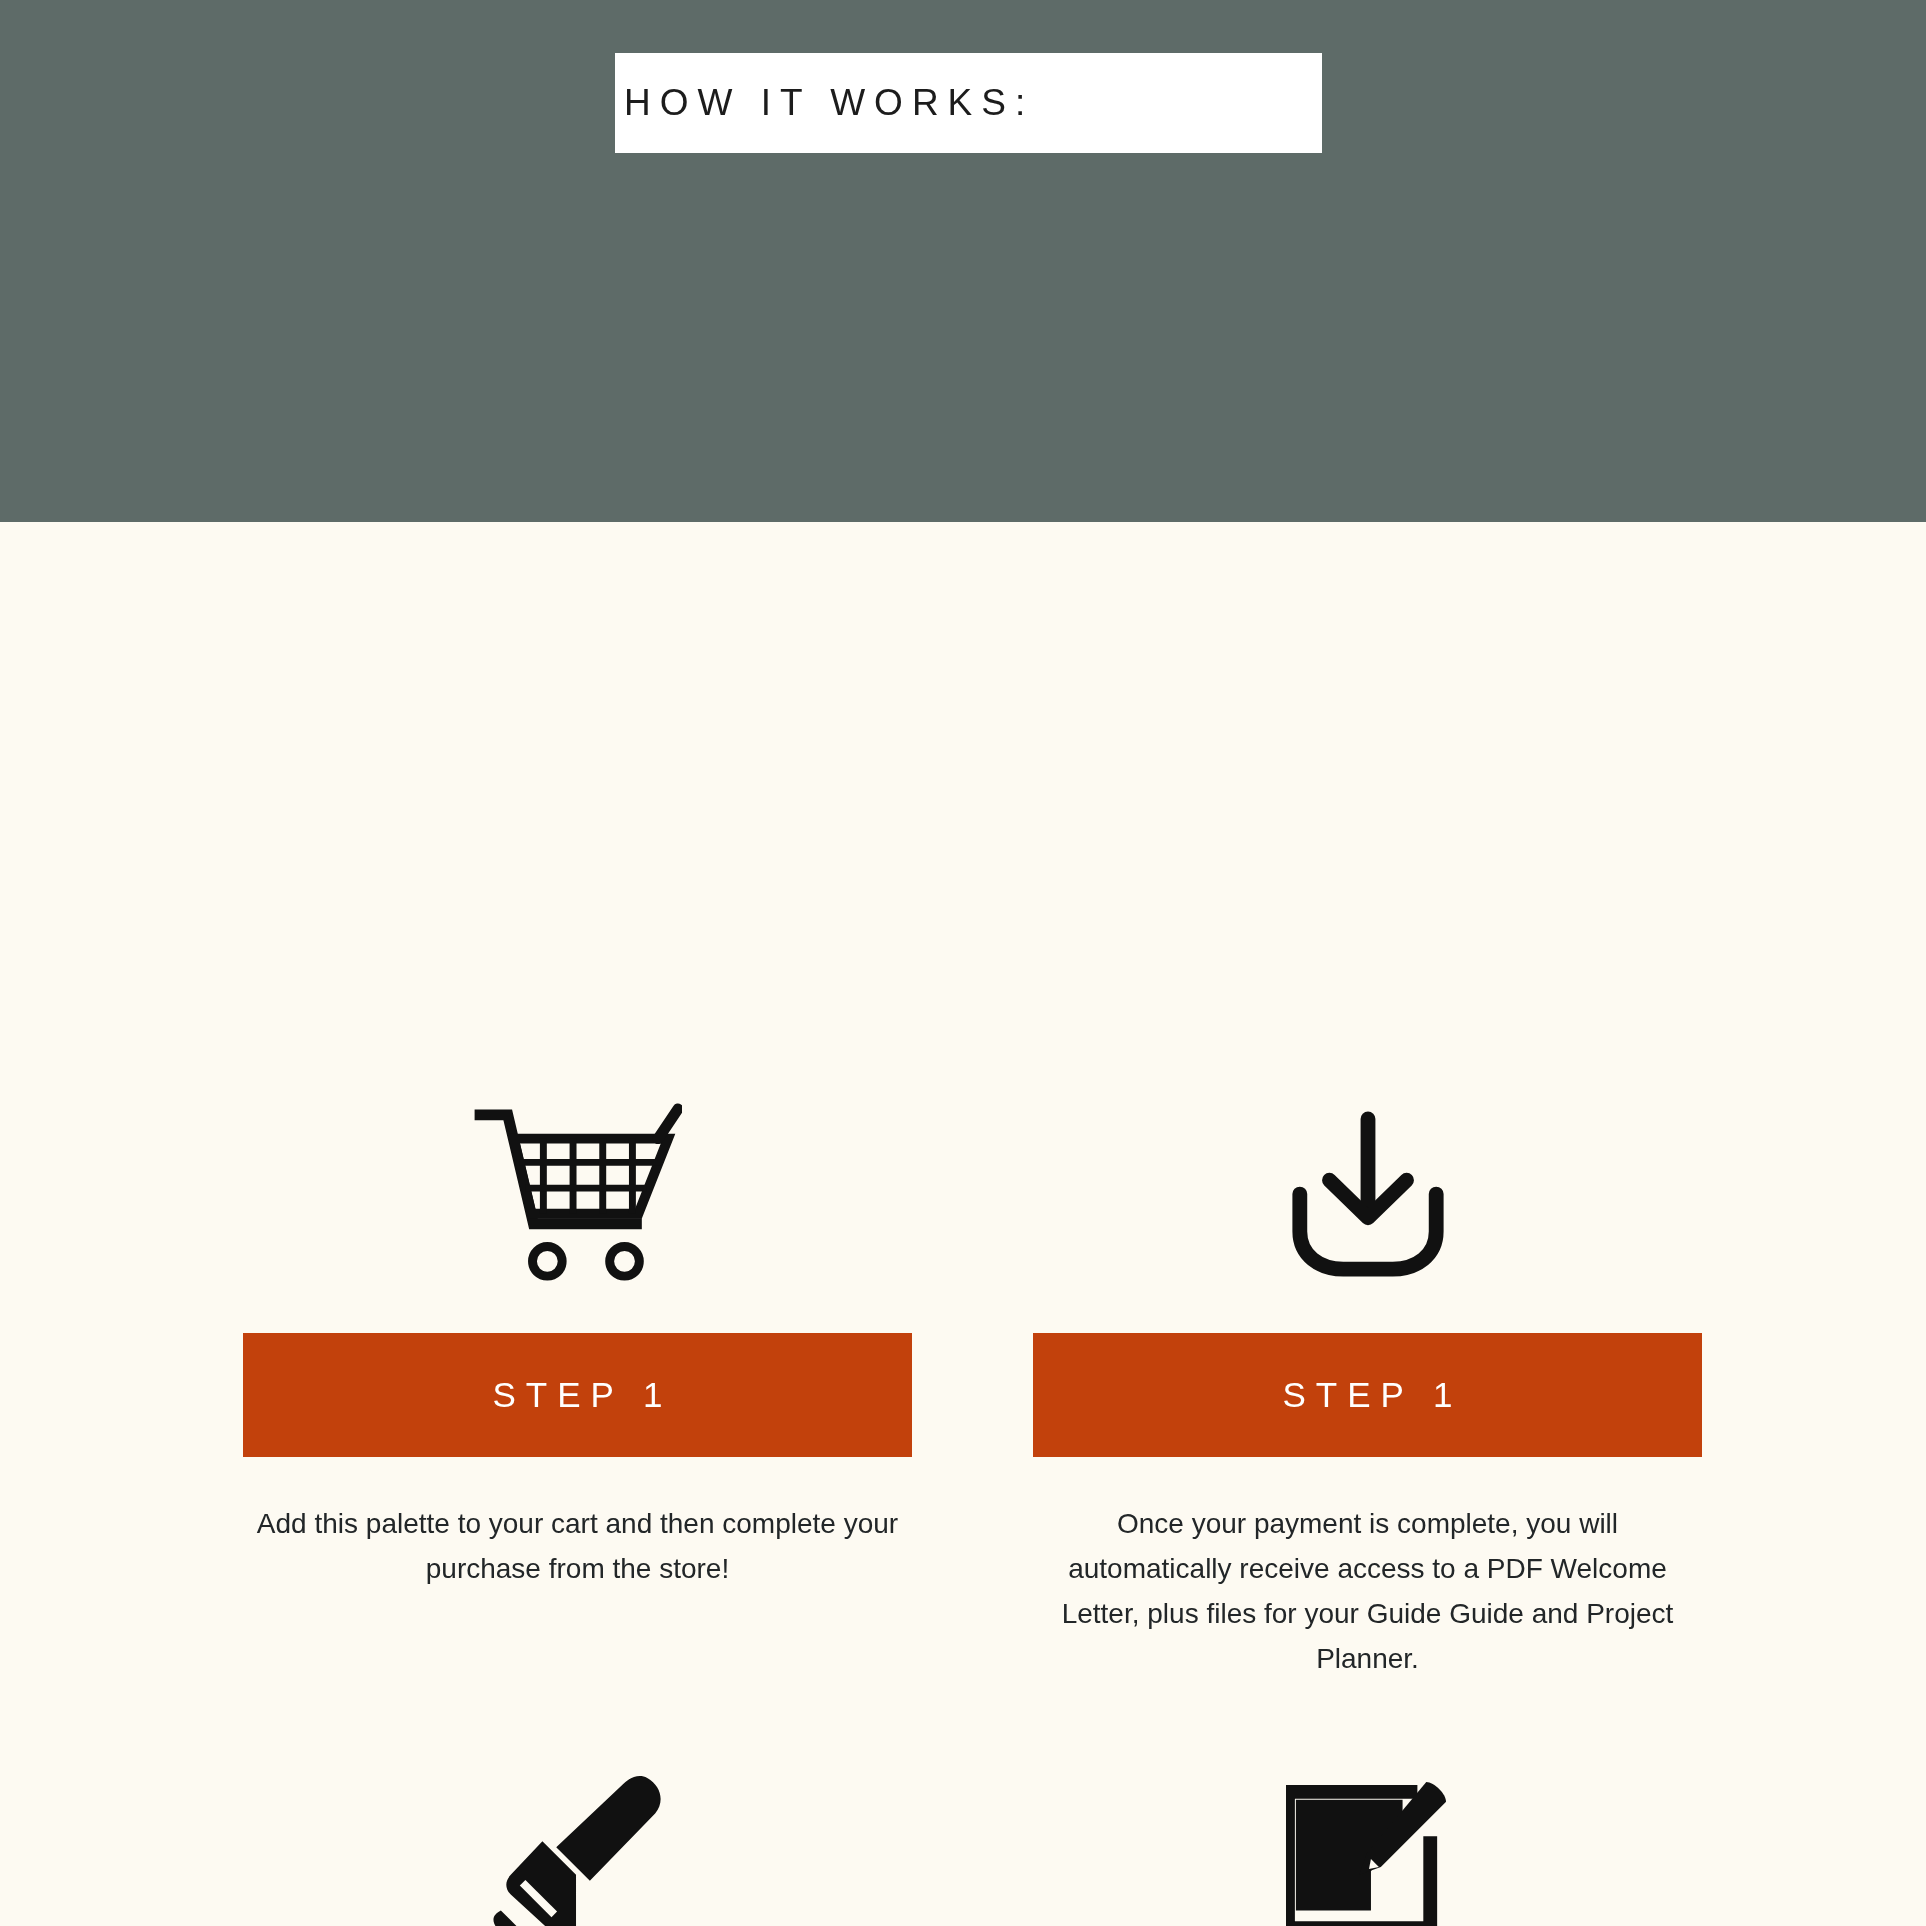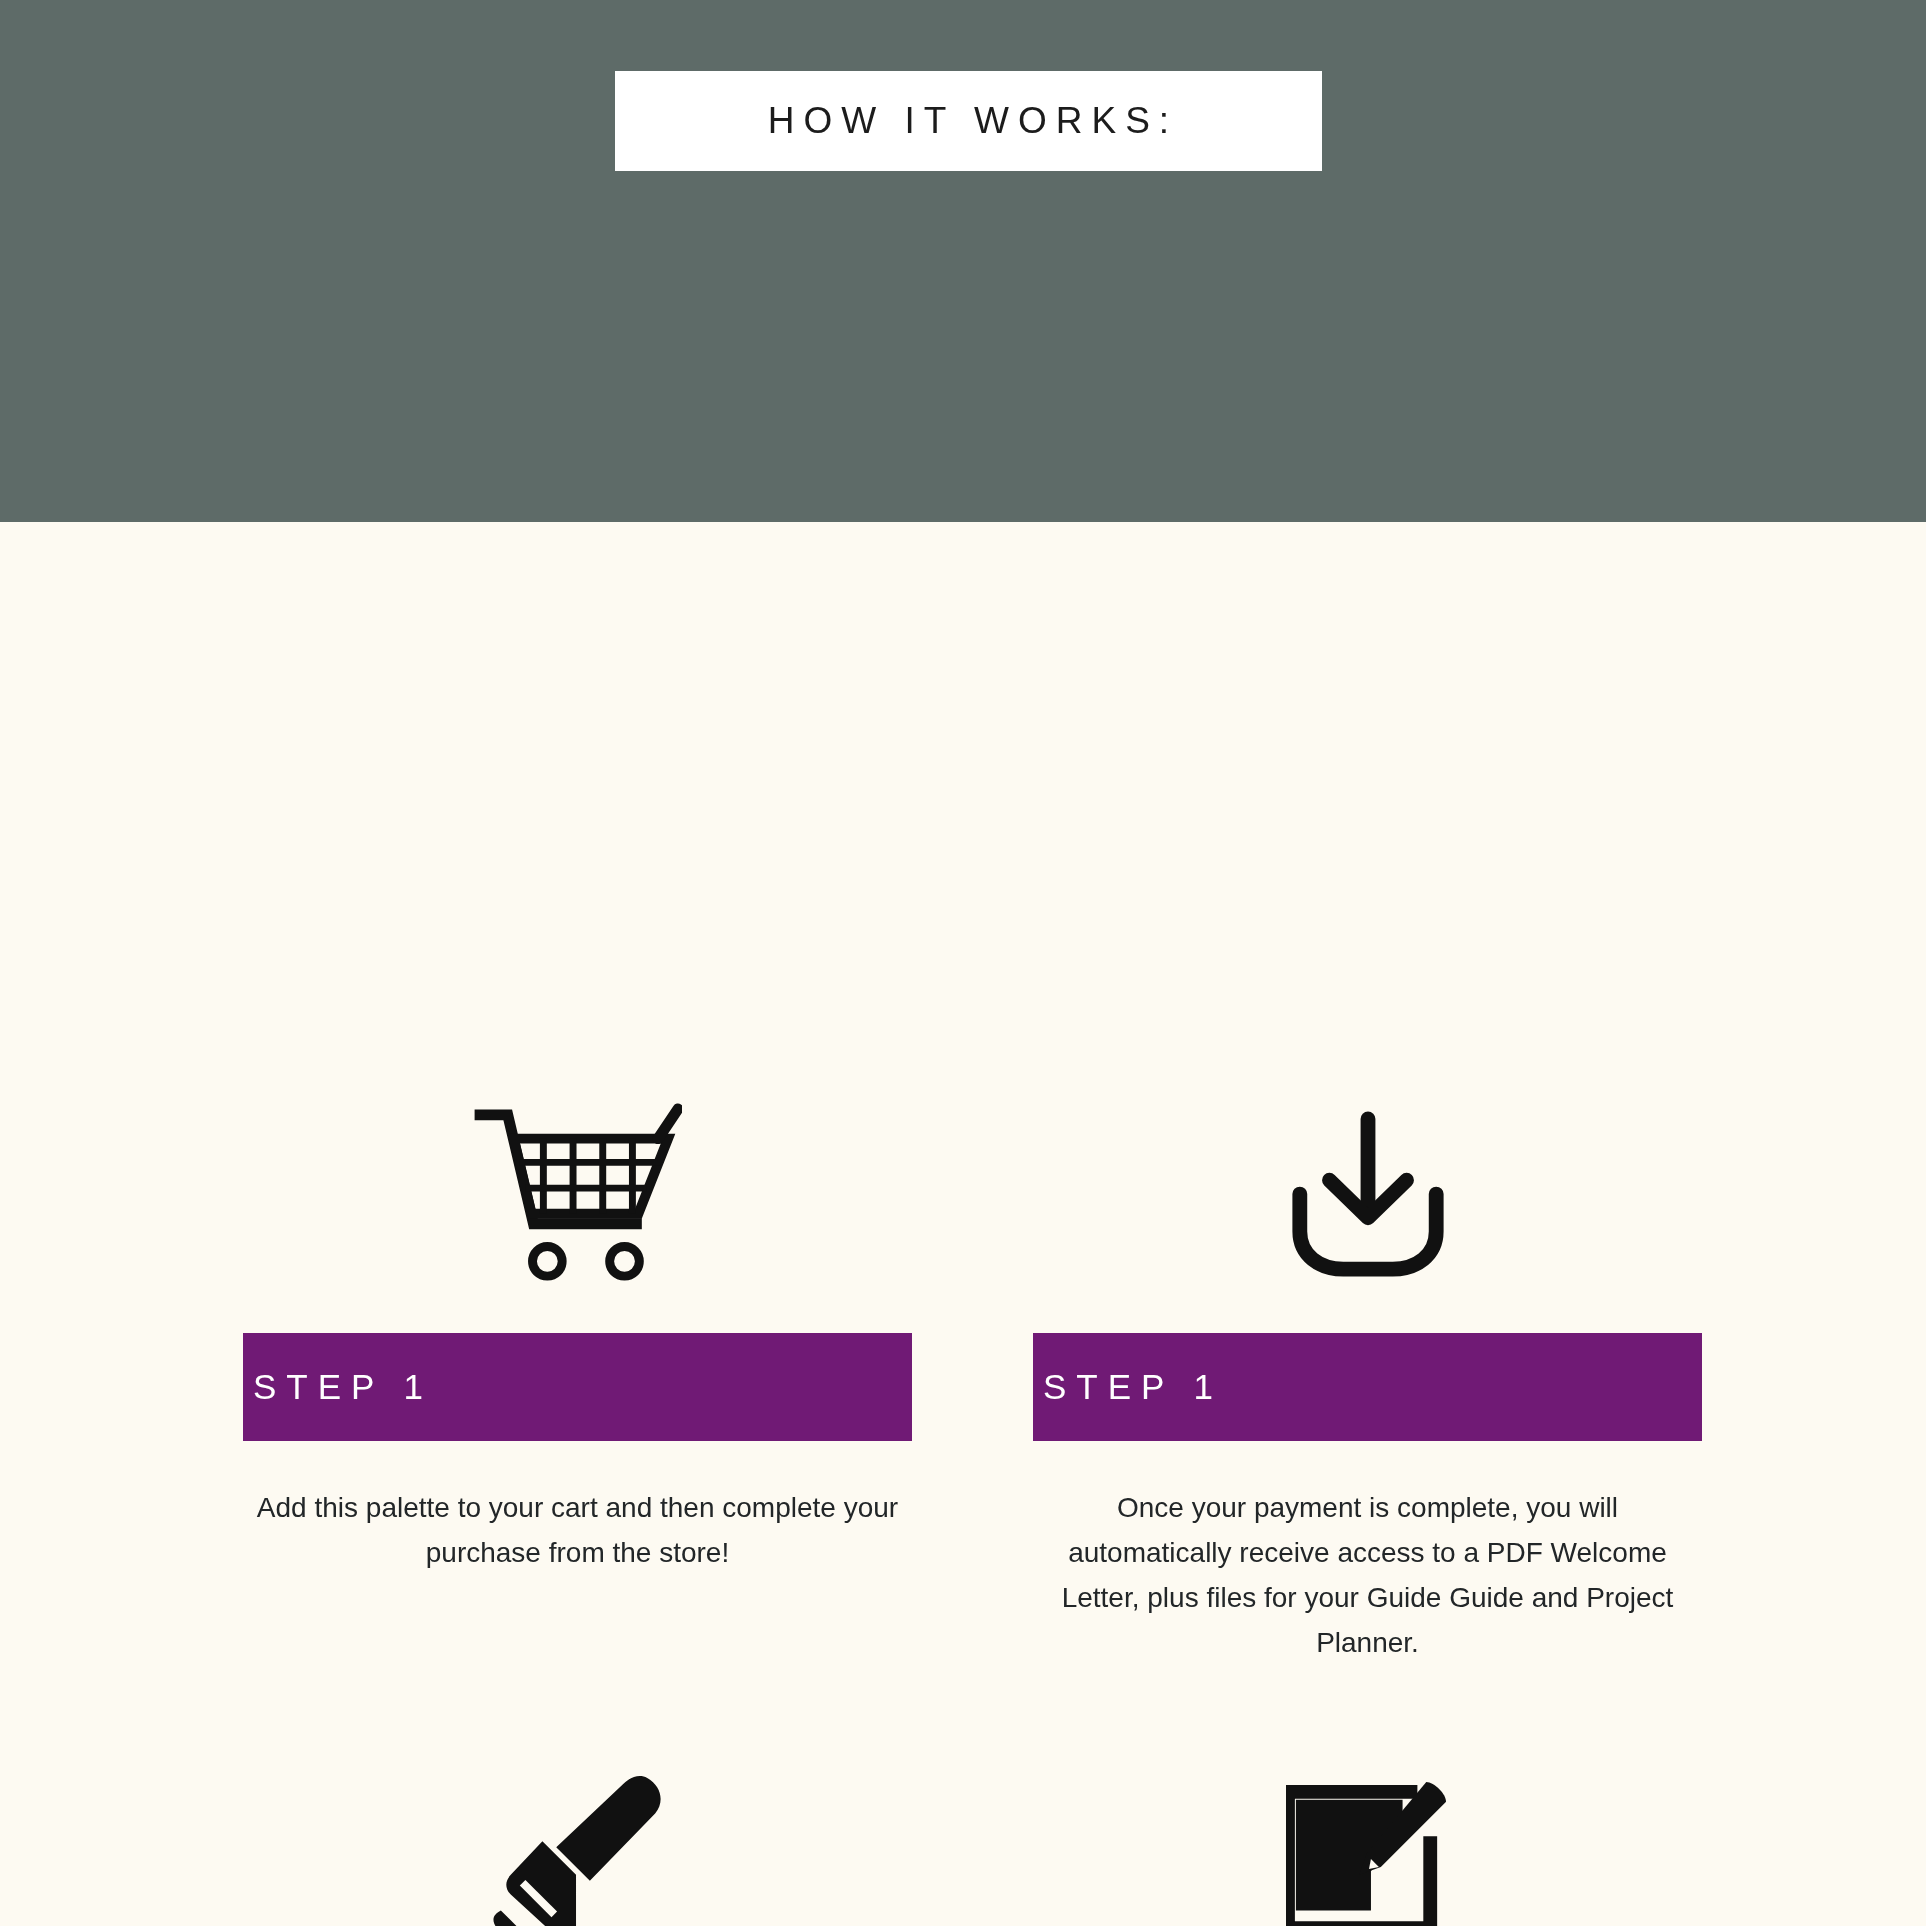--- a/index.html
+++ b/index.html
@@ -24,27 +24,27 @@
   .header {
     position: relative;
     width: 100%;
     height: 522px;
     background: #5e6b68;
     box-sizing: border-box;
   }
   .eyebrow-box {
     position: absolute;
     left: 615px;
-    top: 71px;
+    top: 53px;
     width: 707px;
     height: 100px;
     background: #ffffff;
     display: flex;
     align-items: center;
-    justify-content: center;
+    justify-content: flex-start;
   }
   .eyebrow-text {
     font-family: "Liberation Sans", sans-serif;
     font-size: 37px;
     letter-spacing: 9px;
     color: #1c1c1c;
     font-weight: 500;
     text-indent: 9px;
   }
   .title {
@@ -84,25 +84,25 @@
     display: flex;
     align-items: center;
     justify-content: center;
   }
   .icon-wrap svg {
     display: block;
   }
 
   .step-banner {
     width: 669px;
-    height: 108px;
-    background: #701a75;
+    height: 124px;
+    background: #c2410c;
     display: flex;
     align-items: center;
-    justify-content: flex-start;
+    justify-content: center;
     margin-top: 22px;
   }
   .step-banner-label {
     color: #ffffff;
     font-size: 35px;
     letter-spacing: 10px;
     text-indent: 10px;
     font-weight: 500;
   }
   .step-body {

